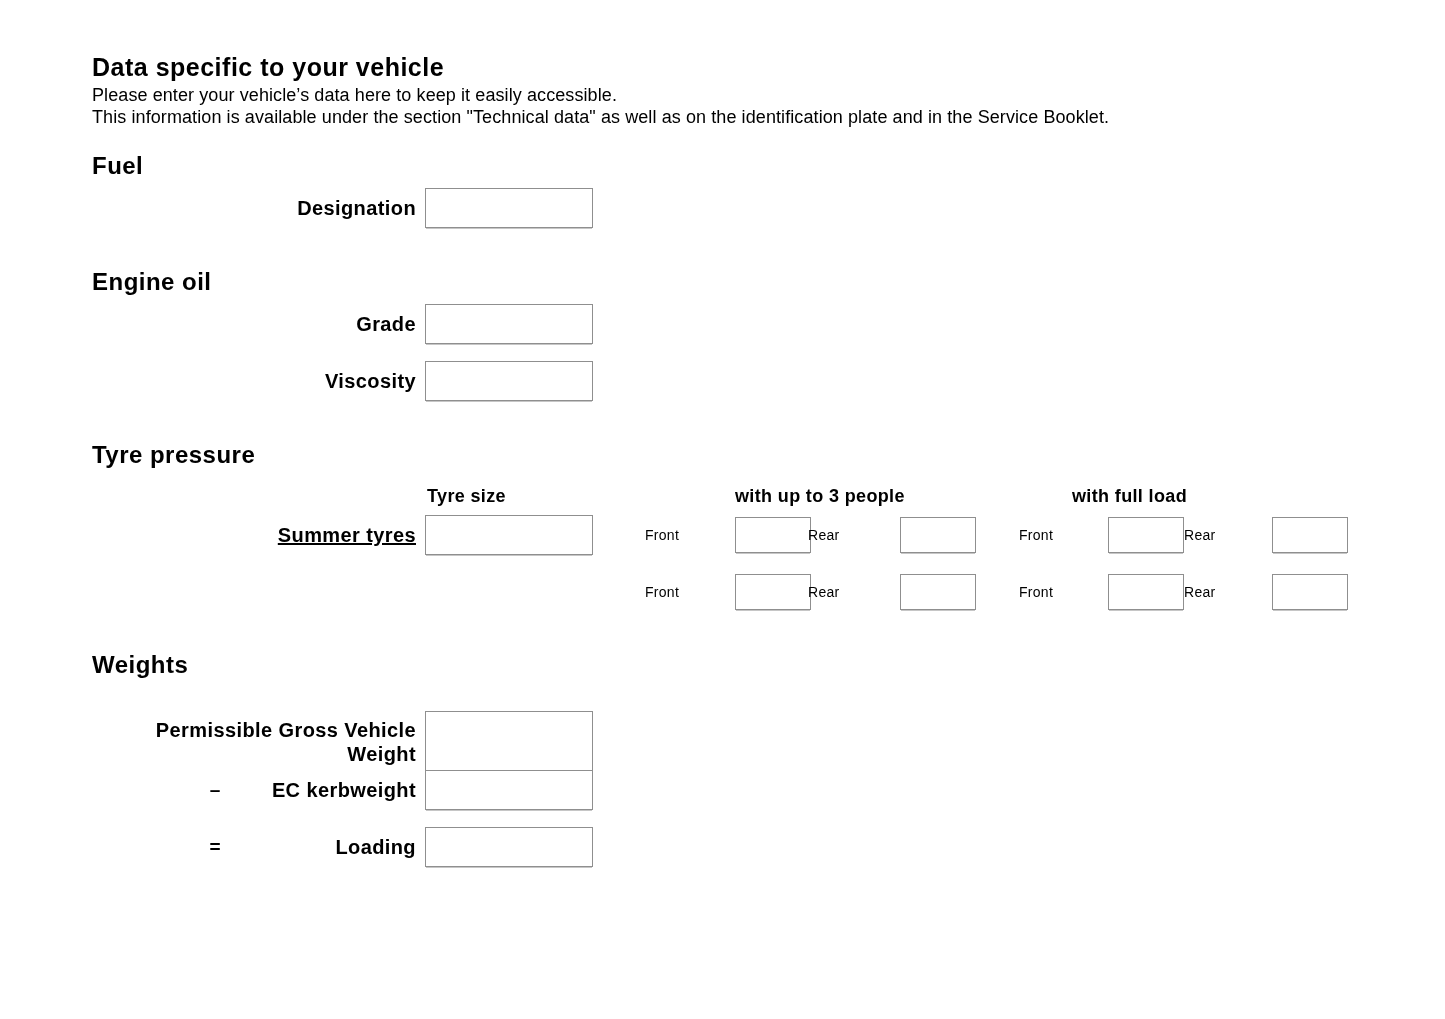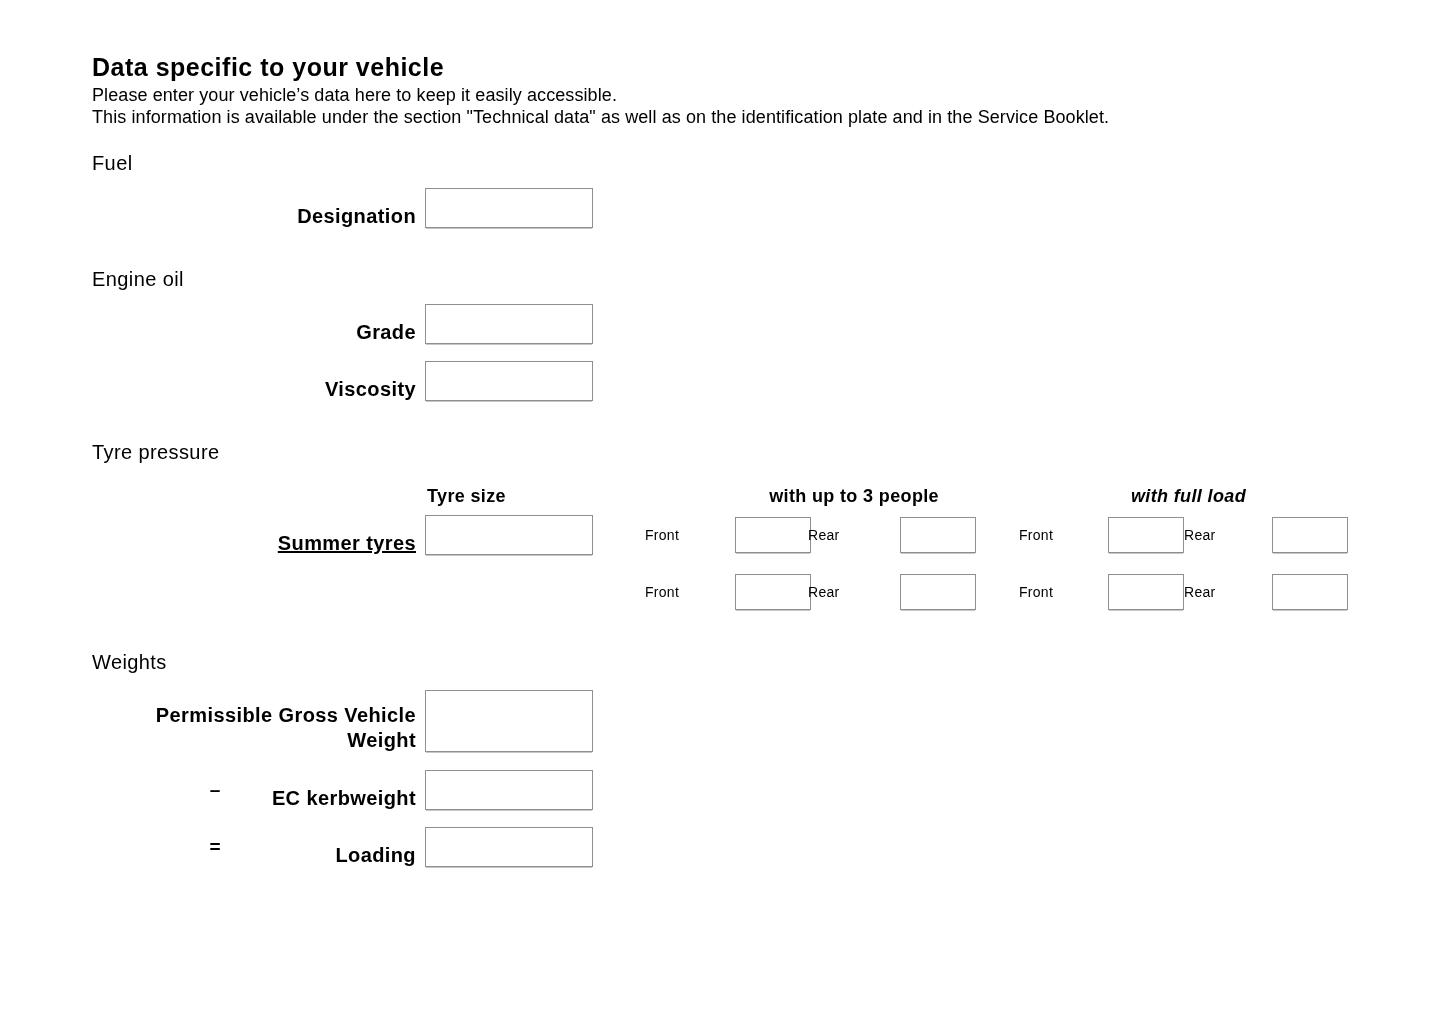--- a/index.html
+++ b/index.html
@@ -27,30 +27,30 @@
     left:92px;
     margin:0;
     font-size:18px;
     letter-spacing:.005em;
     white-space:nowrap;
   }
   .sec-heading{
     position:absolute;
     left:92px;
     margin:0;
-    font-size:20px;
-    font-weight:400;
+    font-size:24px;
+    font-weight:700;
     letter-spacing:.02em;
     white-space:nowrap;
   }
   .frow{
     position:absolute;
     left:92px;
     display:flex;
-    align-items:flex-end;
+    align-items:center;
   }
   .flabel{
     width:333px;
     box-sizing:border-box;
     padding-right:9px;
     text-align:right;
     font-weight:700;
     font-size:20px;
     letter-spacing:.02em;
     line-height:1.22;
@@ -81,21 +81,21 @@
   }
   .colhead{
     position:absolute;
     top:485px;
     font-weight:700;
     font-size:18px;
     letter-spacing:.02em;
     line-height:22px;
     white-space:nowrap;
   }
-  .colhead.centered{text-align:right;}
+  .colhead.centered{text-align:left;}
   .slabel{
     position:absolute;
     height:36px;
     line-height:36px;
     text-align:left;
     font-weight:400;
     font-size:14px;
     letter-spacing:.02em;
     white-space:nowrap;
   }
@@ -135,21 +135,21 @@
   </div>
   <div class="frow" style="top:304px;height:40px;">
     <label class="flabel">Grade</label>
     <input class="fbox" type="text" value="" style="">
   </div>
 
   <h2 class="sec-heading" style="top:441px;">Tyre pressure</h2>
 
   <div class="colhead" style="left:427px;">Tyre size</div>
   <div class="colhead centered" style="left:735px;width:204px;">with up to 3 people</div>
-  <div class="colhead centered" style="left:1106px;width:140px;font-style:italic;">with full load</div>
+  <div class="colhead centered" style="left:1072px;width:140px;">with full load</div>
 
   <div class="frow" style="top:515px;height:40px;text-decoration:underline;">
     <label class="flabel">Summer tyres</label>
     <input class="fbox" type="text" value="" style="">
   </div>
   <div class="slabel" style="left:645px;top:517px;width:78px;">Front</div>
   <input class="sbox" type="text" style="left: 735px; top: 517px;" value="">
   <div class="slabel" style="left:808px;top:517px;width:82px;">Rear</div>
   <input class="sbox" type="text" style="left: 900px; top: 517px;" value="">
   <div class="slabel" style="left:1019px;top:517px;width:78px;">Front</div>
@@ -161,21 +161,21 @@
   <input class="sbox" type="text" style="left: 735px; top: 574px;" value="">
   <div class="slabel" style="left:808px;top:574px;width:82px;">Rear</div>
   <input class="sbox" type="text" style="left: 900px; top: 574px;" value="">
   <div class="slabel" style="left:1019px;top:574px;width:78px;">Front</div>
   <input class="sbox" type="text" style="left: 1108px; top: 574px;" value="">
   <div class="slabel" style="left:1184px;top:574px;width:78px;">Rear</div>
   <input class="sbox" type="text" style="left: 1272px; top: 574px;" value="">
 
   <h2 class="sec-heading" style="top:651px;">Weights</h2>
 
-  <div class="frow" style="top:690px;height:62px;">
+  <div class="frow" style="top:711px;height:62px;">
     <label class="flabel wrap">Permissible Gross Vehicle Weight</label>
     <input class="fbox tall" type="text" value="" style="">
   </div>
 
   <div class="frow" style="top:770px;height:40px;">
     <span class="op">–</span>
     <label class="flabel">EC kerbweight</label>
     <input class="fbox" type="text" value="" style="">
   </div>
 

